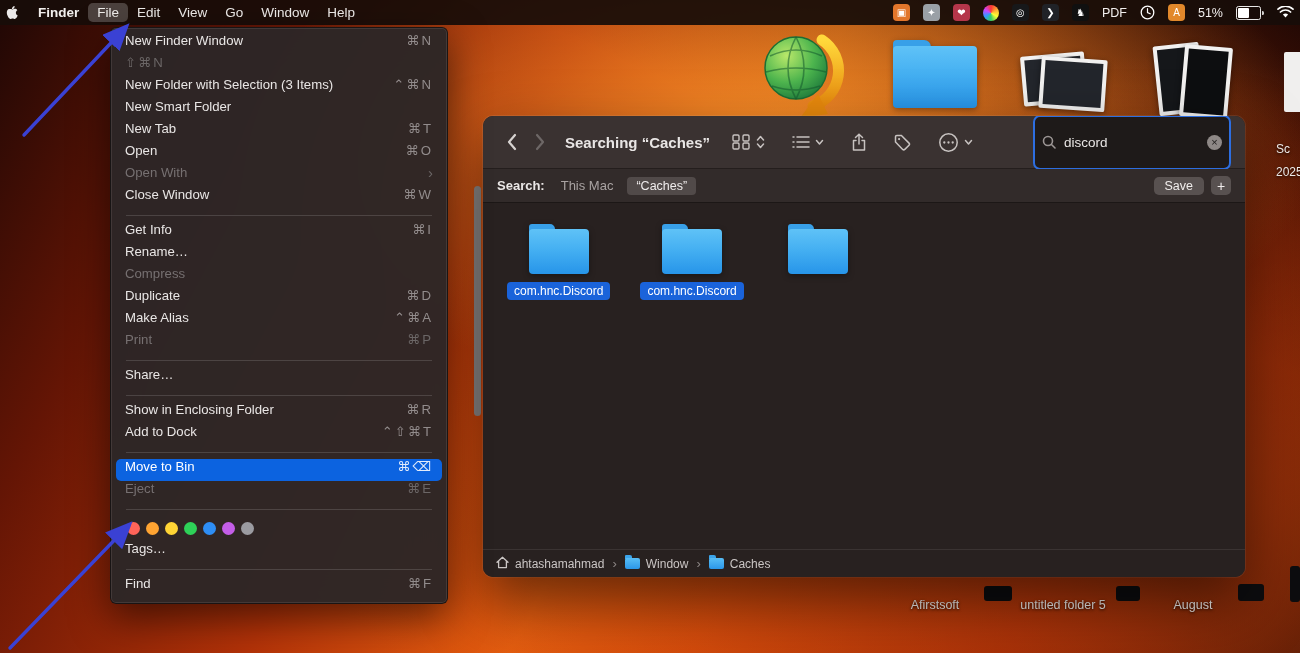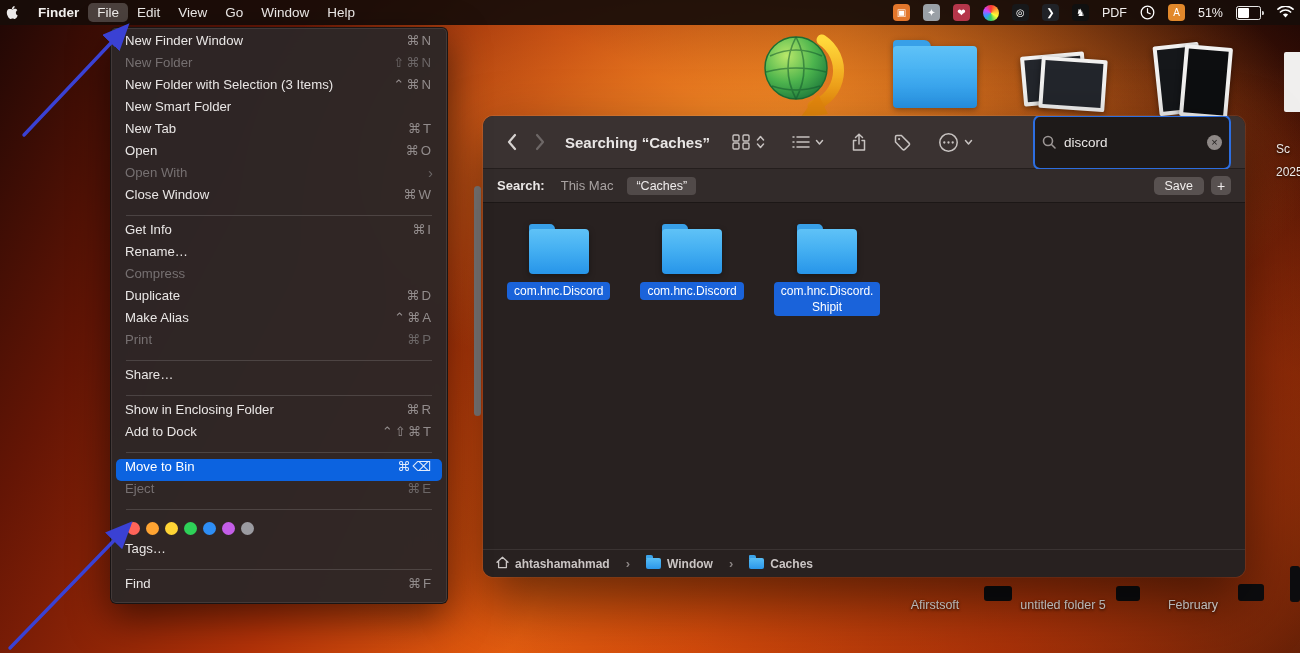--- a/index.html
+++ b/index.html
@@ -97,21 +97,21 @@
   .flt-scope{margin-left:16px;color:#a9a3a2;}
   .flt-pill{margin-left:14px;background:#514a49;border-radius:4px;padding:2px 9px;font-size:12.5px;color:#efecec;}
   .flt-right{margin-left:auto;display:flex;align-items:center;gap:7px;}
   .btn-save{background:#585150;border-radius:5px;padding:2px 11px;font-size:12.5px;color:#f0edec;}
   .btn-plus{background:#585150;border-radius:5px;width:20px;height:19px;display:flex;align-items:center;justify-content:center;font-size:14px;color:#f0edec;}
 
   .fw-content{flex:1;display:flex;align-items:flex-start;gap:30px;padding:26px 20px 0 24px;background:#282120;}
   .file-item{display:flex;flex-direction:column;align-items:center;min-width:88px;}
   .file-label{margin-top:8px;background:#1a63da;color:#fff;font-size:12px;line-height:1.35;padding:1px 7px;border-radius:4px;text-align:center;white-space:pre-line;max-width:118px;}
 
-  .fw-pathbar{height:27px;flex:0 0 27px;border-top:1px solid #3a3332;display:flex;align-items:center;gap:16px;padding:0 13px;font-size:12px;color:#cac5c4;background:#282120;font-weight:bold;}
+  .fw-pathbar{height:27px;flex:0 0 27px;border-top:1px solid #3a3332;display:flex;align-items:center;gap:8px;padding:0 13px;font-size:12px;color:#cac5c4;background:#282120;}
   .crumb{display:flex;align-items:center;gap:6px;}
   .crumb-sep{color:#8a8483;font-size:13px;}
   .mini-folder{position:relative;width:15px;height:11px;display:inline-block;}
   .mini-folder::before{content:"";position:absolute;left:0;top:-3px;width:7px;height:4px;border-radius:1px 2px 0 0;background:#3ba4ea;}
   .mini-folder::after{content:"";position:absolute;inset:0;border-radius:2px;background:linear-gradient(180deg,#58bdf5,#2b97e9);}
 
   #arrows{position:absolute;left:0;top:0;z-index:50;pointer-events:none;}
 </style>
 </head>
 <body>
@@ -149,21 +149,21 @@
     <div class="shot shot-d"></div>
   </div>
   <div class="dicon icon-sliver"></div>
   <div id="partial-label">
     <div>Sc</div>
     <div>2025-</div>
   </div>
 
   <span class="dlabel dlabel1">Afirstsoft</span>
   <span class="dlabel dlabel2">untitled folder 5</span>
-  <span class="dlabel dlabel3">February</span>
+  <span class="dlabel dlabel3">August</span>
   <div class="frag frag1"></div>
   <div class="frag frag2"></div>
   <div class="frag frag3"></div>
   <div class="frag frag4"></div>
 
   <div id="finder">
     <div class="fw-toolbar">
       <div class="tb-icon nav">
         <svg width="11" height="18" viewBox="0 0 11 18">
             <path d="M9 2 L3 9 L9 16" stroke="#d6d2d0" stroke-width="2.2" fill="none" stroke-linecap="round" stroke-linejoin="round"></path>
@@ -251,22 +251,20 @@
         <div class="file-item">
           <div class="folder"></div>
           <div class="file-label">com.hnc.Discord</div>
         </div>
         <div class="file-item">
           <div class="folder"></div>
           <div class="file-label">com.hnc.Discord</div>
         </div>
         <div class="file-item">
           <div class="folder"></div>
-          <div class="file-label">com.hnc.Discord.
-Shipit</div>
         </div>
       </div>
 
     <div class="fw-pathbar">
         <span class="crumb">
           <span><svg width="13" height="13" viewBox="0 0 13 13">
               <path d="M1 6.2 L6.5 1.2 L12 6.2 M2.6 5.3 V11.6 H10.4 V5.3" stroke="#cac5c4" stroke-width="1.3" fill="none" stroke-linejoin="round" stroke-linecap="round"></path>
             </svg></span>
           <span>ahtashamahmad</span>
         </span>
@@ -331,21 +329,20 @@
         </div>
       </div>
   </div>
 
   <div id="file-menu">
       <div class="menu-item">
         <span class="mi-label">New Finder Window</span>
         <span class="mi-shortcut">⌘N</span>
       </div>
       <div class="menu-item disabled">
-        <span class="mi-label">New Folder</span>
         <span class="mi-shortcut">⇧⌘N</span>
       </div>
       <div class="menu-item">
         <span class="mi-label">New Folder with Selection (3 Items)</span>
         <span class="mi-shortcut">⌃⌘N</span>
       </div>
       <div class="menu-item">
         <span class="mi-label">New Smart Folder</span>
       </div>
       <div class="menu-item">

